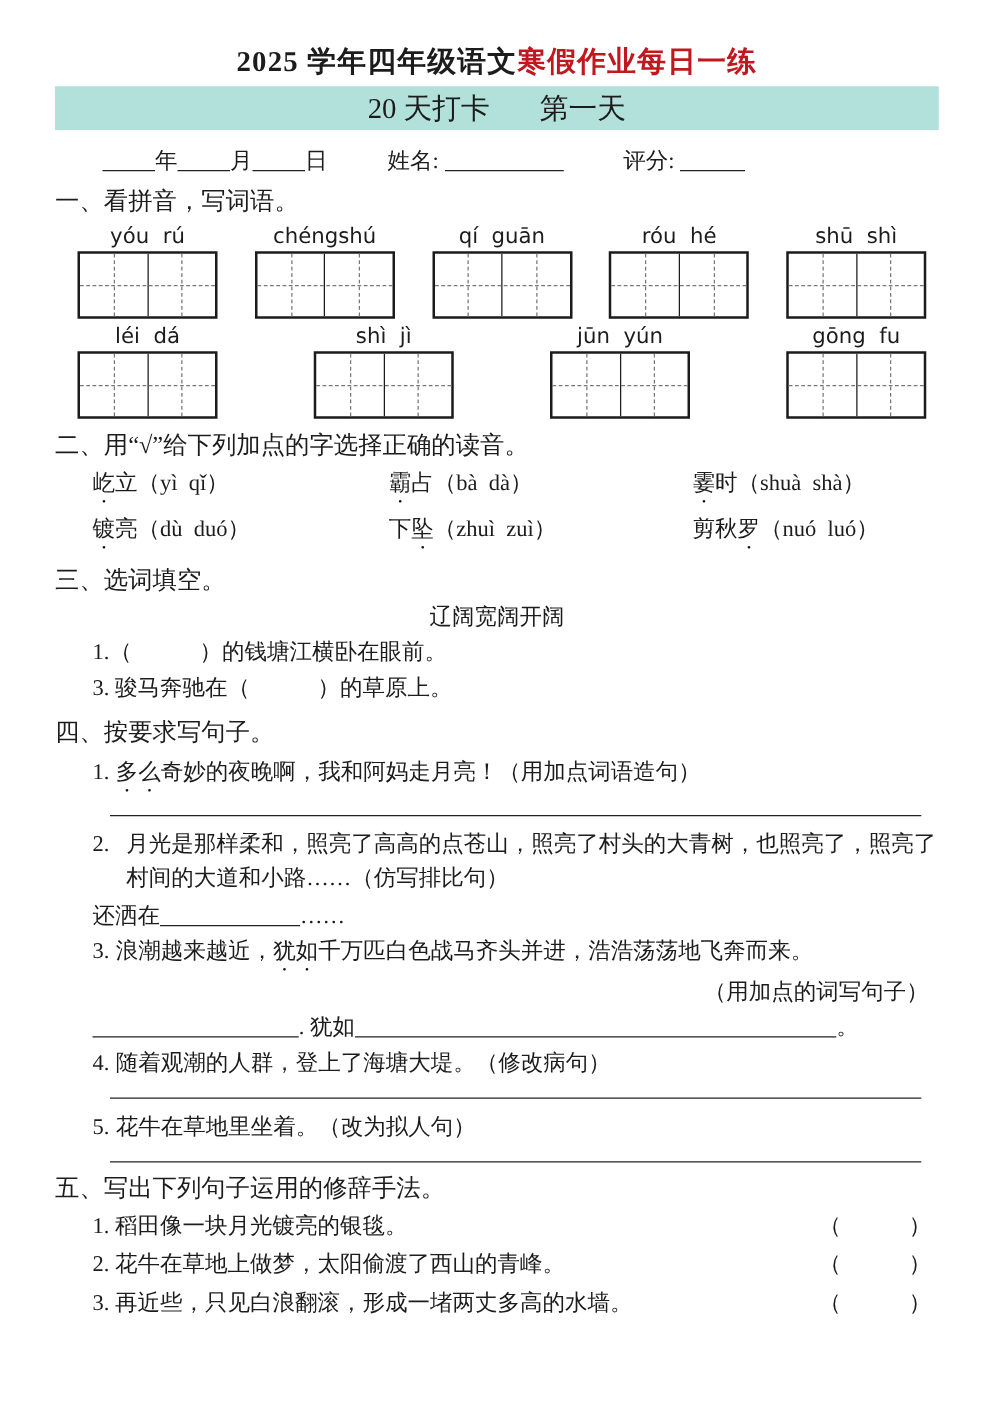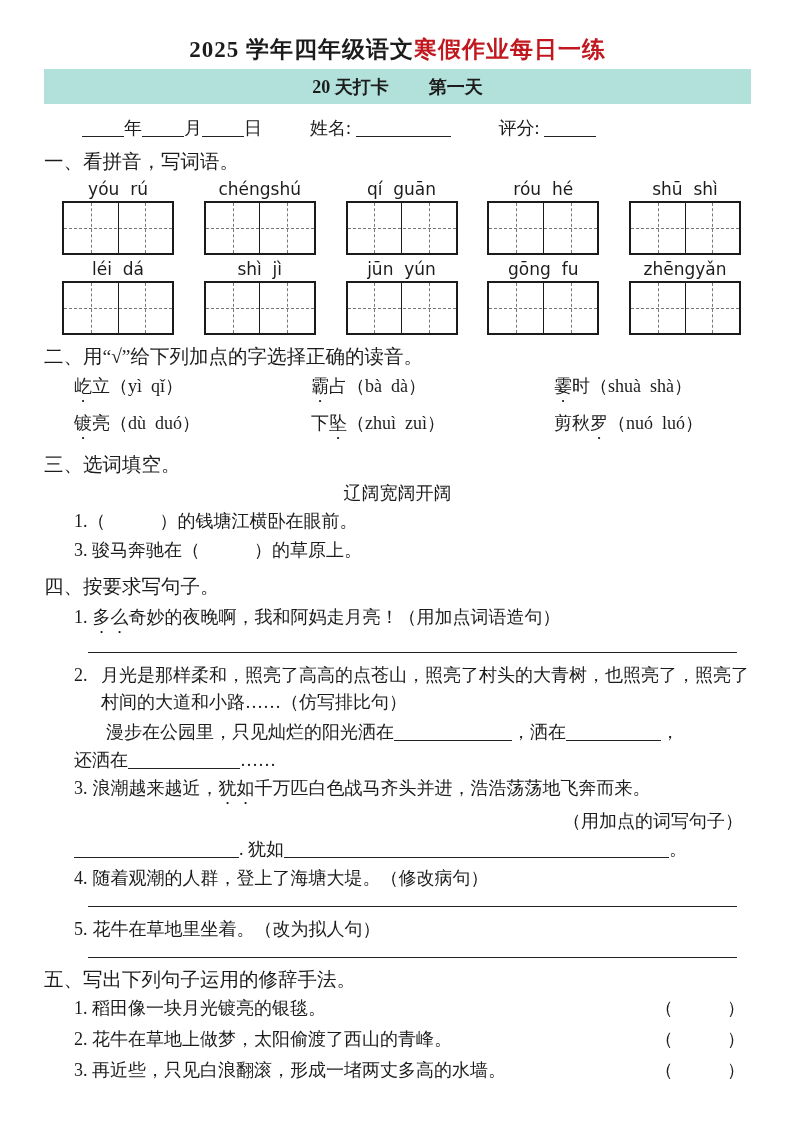--- a/index.html
+++ b/index.html
@@ -7,21 +7,21 @@
     width:793px; height:1122px; overflow:hidden; background:#ffffff;
     font-family:"Liberation Serif","DejaVu Serif",serif; color:#1c1c1c;
   }
   .page { width:793px; height:1122px; padding:34px 42px 0 44px; }
 
   
   .title { text-align:center; font-size:23px; font-weight:900; letter-spacing:1px; white-space:nowrap; line-height:1.35; }
   .title .red { color:#c0181e; }
 
   
-  .banner { margin-top:4px; background:#b2e0da; height:35px; display:flex; align-items:center; justify-content:center; gap:40px; font-size:18px; font-weight:700; }
+  .banner { margin-top:4px; background:#b2e0da; height:35px; display:flex; align-items:center; justify-content:center; gap:40px; font-size:23px; font-weight:400; }
 
   
   .info-line { margin-top:12px; padding-left:38px; font-size:18px; }
   .bl { display:inline-block; border-bottom:1.6px solid #222; height:1em; vertical-align:-3px; }
   .w42 { width:42px; } .w95 { width:95px; } .w52 { width:52px; } .sp48 { display:inline-block; width:48px; }
 
   h2.sec { font-size:19.5px; font-weight:400; margin-top:9px; line-height:1.35; }
 
   
   .py-row { display:flex; justify-content:space-between; padding:0 10px 0 18px; margin-top:3px; }
@@ -141,27 +141,20 @@
           <div class="wcell"></div>
         </div>
     </div>
     <div class="py-col">
       <div class="pinyin">gōng  fu</div>
       <div class="wbox">
           <div class="wcell"></div>
           <div class="wcell"></div>
         </div>
     </div>
-    <div class="py-col">
-      <div class="pinyin">zhēngyǎn</div>
-      <div class="wbox">
-          <div class="wcell"></div>
-          <div class="wcell"></div>
-        </div>
-    </div>
   </div>
 
   <h2 class="sec">二、用“√”给下列加点的字选择正确的读音。</h2>
   <div class="s2-grid">
     <div class="s2-item"><span></span><span class="dotted">屹</span><span>立（yì  qǐ）</span></div>
     <div class="s2-item"><span></span><span class="dotted">霸</span><span>占（bà  dà）</span></div>
     <div class="s2-item"><span></span><span class="dotted">霎</span><span>时（shuà  shà）</span></div>
     <div class="s2-item"><span></span><span class="dotted">镀</span><span>亮（dù  duó）</span></div>
     <div class="s2-item"><span>下</span><span class="dotted">坠</span><span>（zhuì  zuì）</span></div>
     <div class="s2-item"><span>剪秋</span><span class="dotted">罗</span><span>（nuó  luó）</span></div>
@@ -182,23 +175,20 @@
   <div class="s4">
     <div class="s4-line">
       <span class="num-sp">1.</span><span class="dotted">多么</span><span>奇妙的夜晚啊，我和阿妈走月亮！（用加点词语造句）</span>
     </div>
     <div class="ans-rule"></div>
 
     <div class="hang">
       <span class="num">2.</span>
       <span class="txt">月光是那样柔和，照亮了高高的点苍山，照亮了村头的大青树，也照亮了，照亮了村间的大道和小路……（仿写排比句）</span>
     </div>
-    <div class="subline1">
-      <span>漫步在公园里，只见灿烂的阳光洒在</span><span class="iblank bw118"></span><span>，洒在</span><span class="iblank bw95"></span><span>，</span>
-    </div>
     <div class="subline2">
       <span>还洒在</span><span class="iblank bw112"></span><span>……</span>
     </div>
 
     <div class="s4-line">
       <span class="num-sp">3.</span><span>浪潮越来越近，</span><span class="dotted">犹如</span><span>千万匹白色战马齐头并进，浩浩荡荡地飞奔而来。</span>
     </div>
     <div class="note-right">（用加点的词写句子）</div>
     <div class="s4-line">
       <span class="iblank bw165"></span><span>. 犹如</span><span class="iblank bw385"></span><span>。</span>

